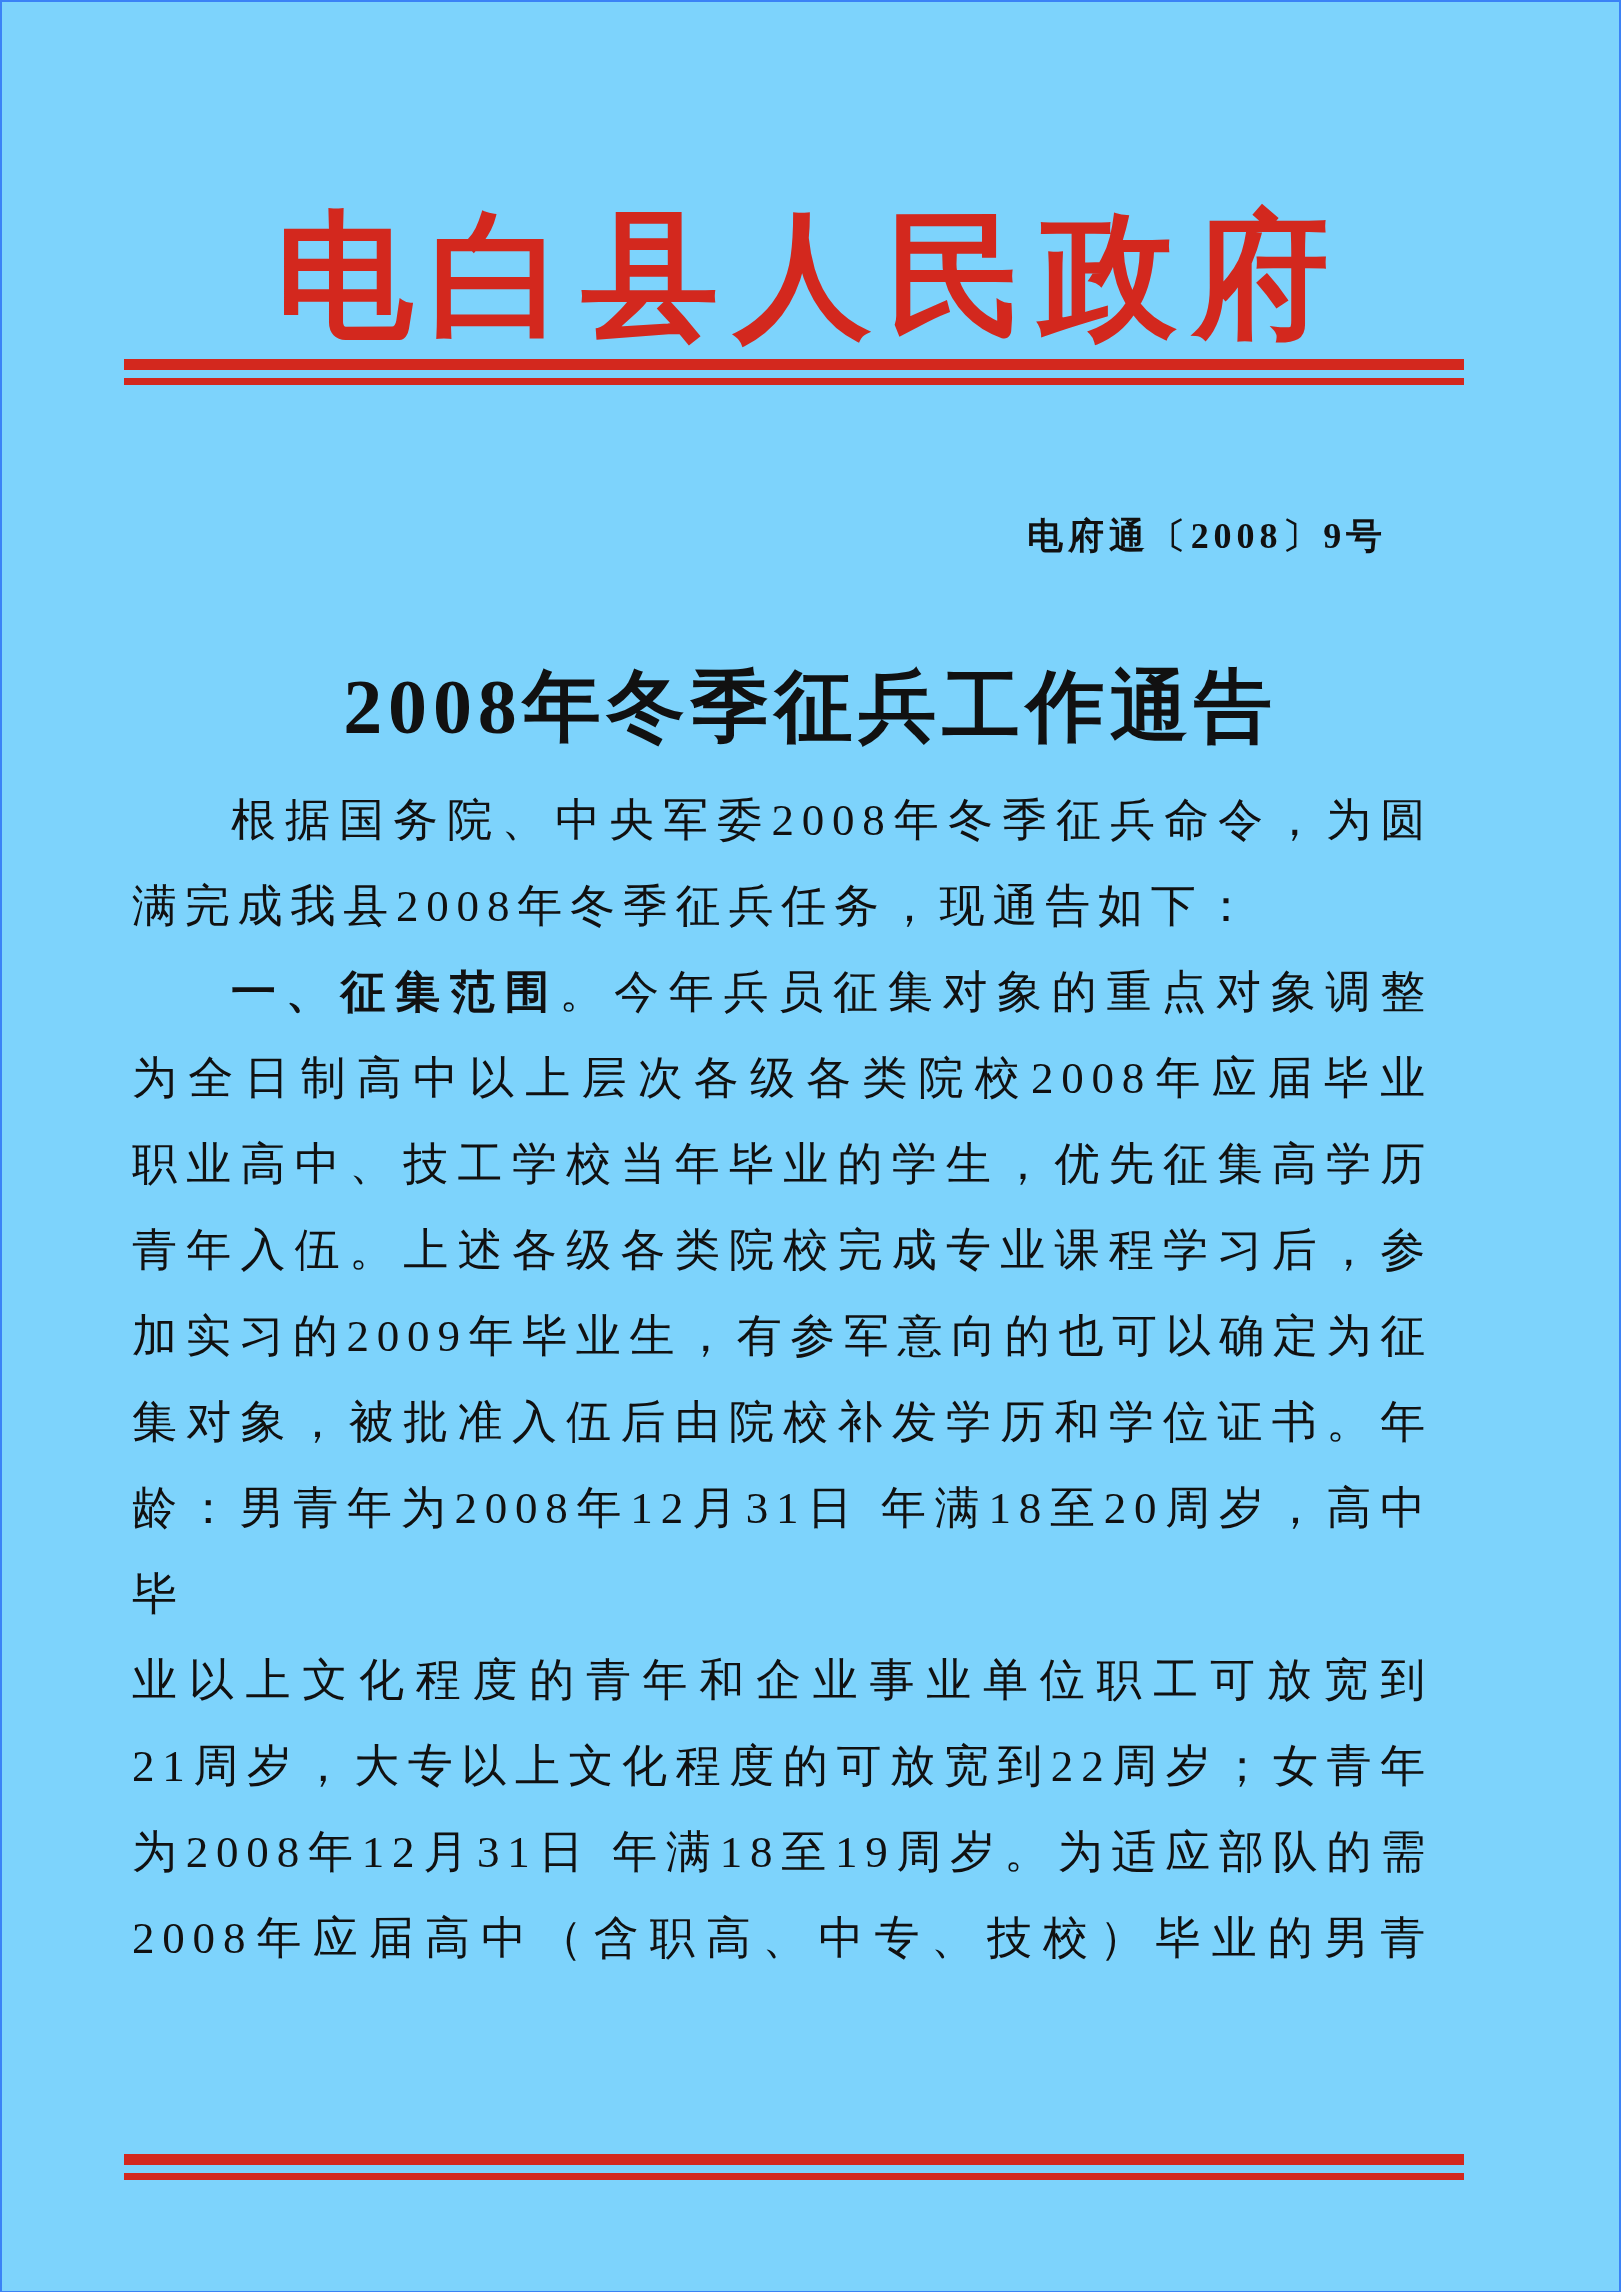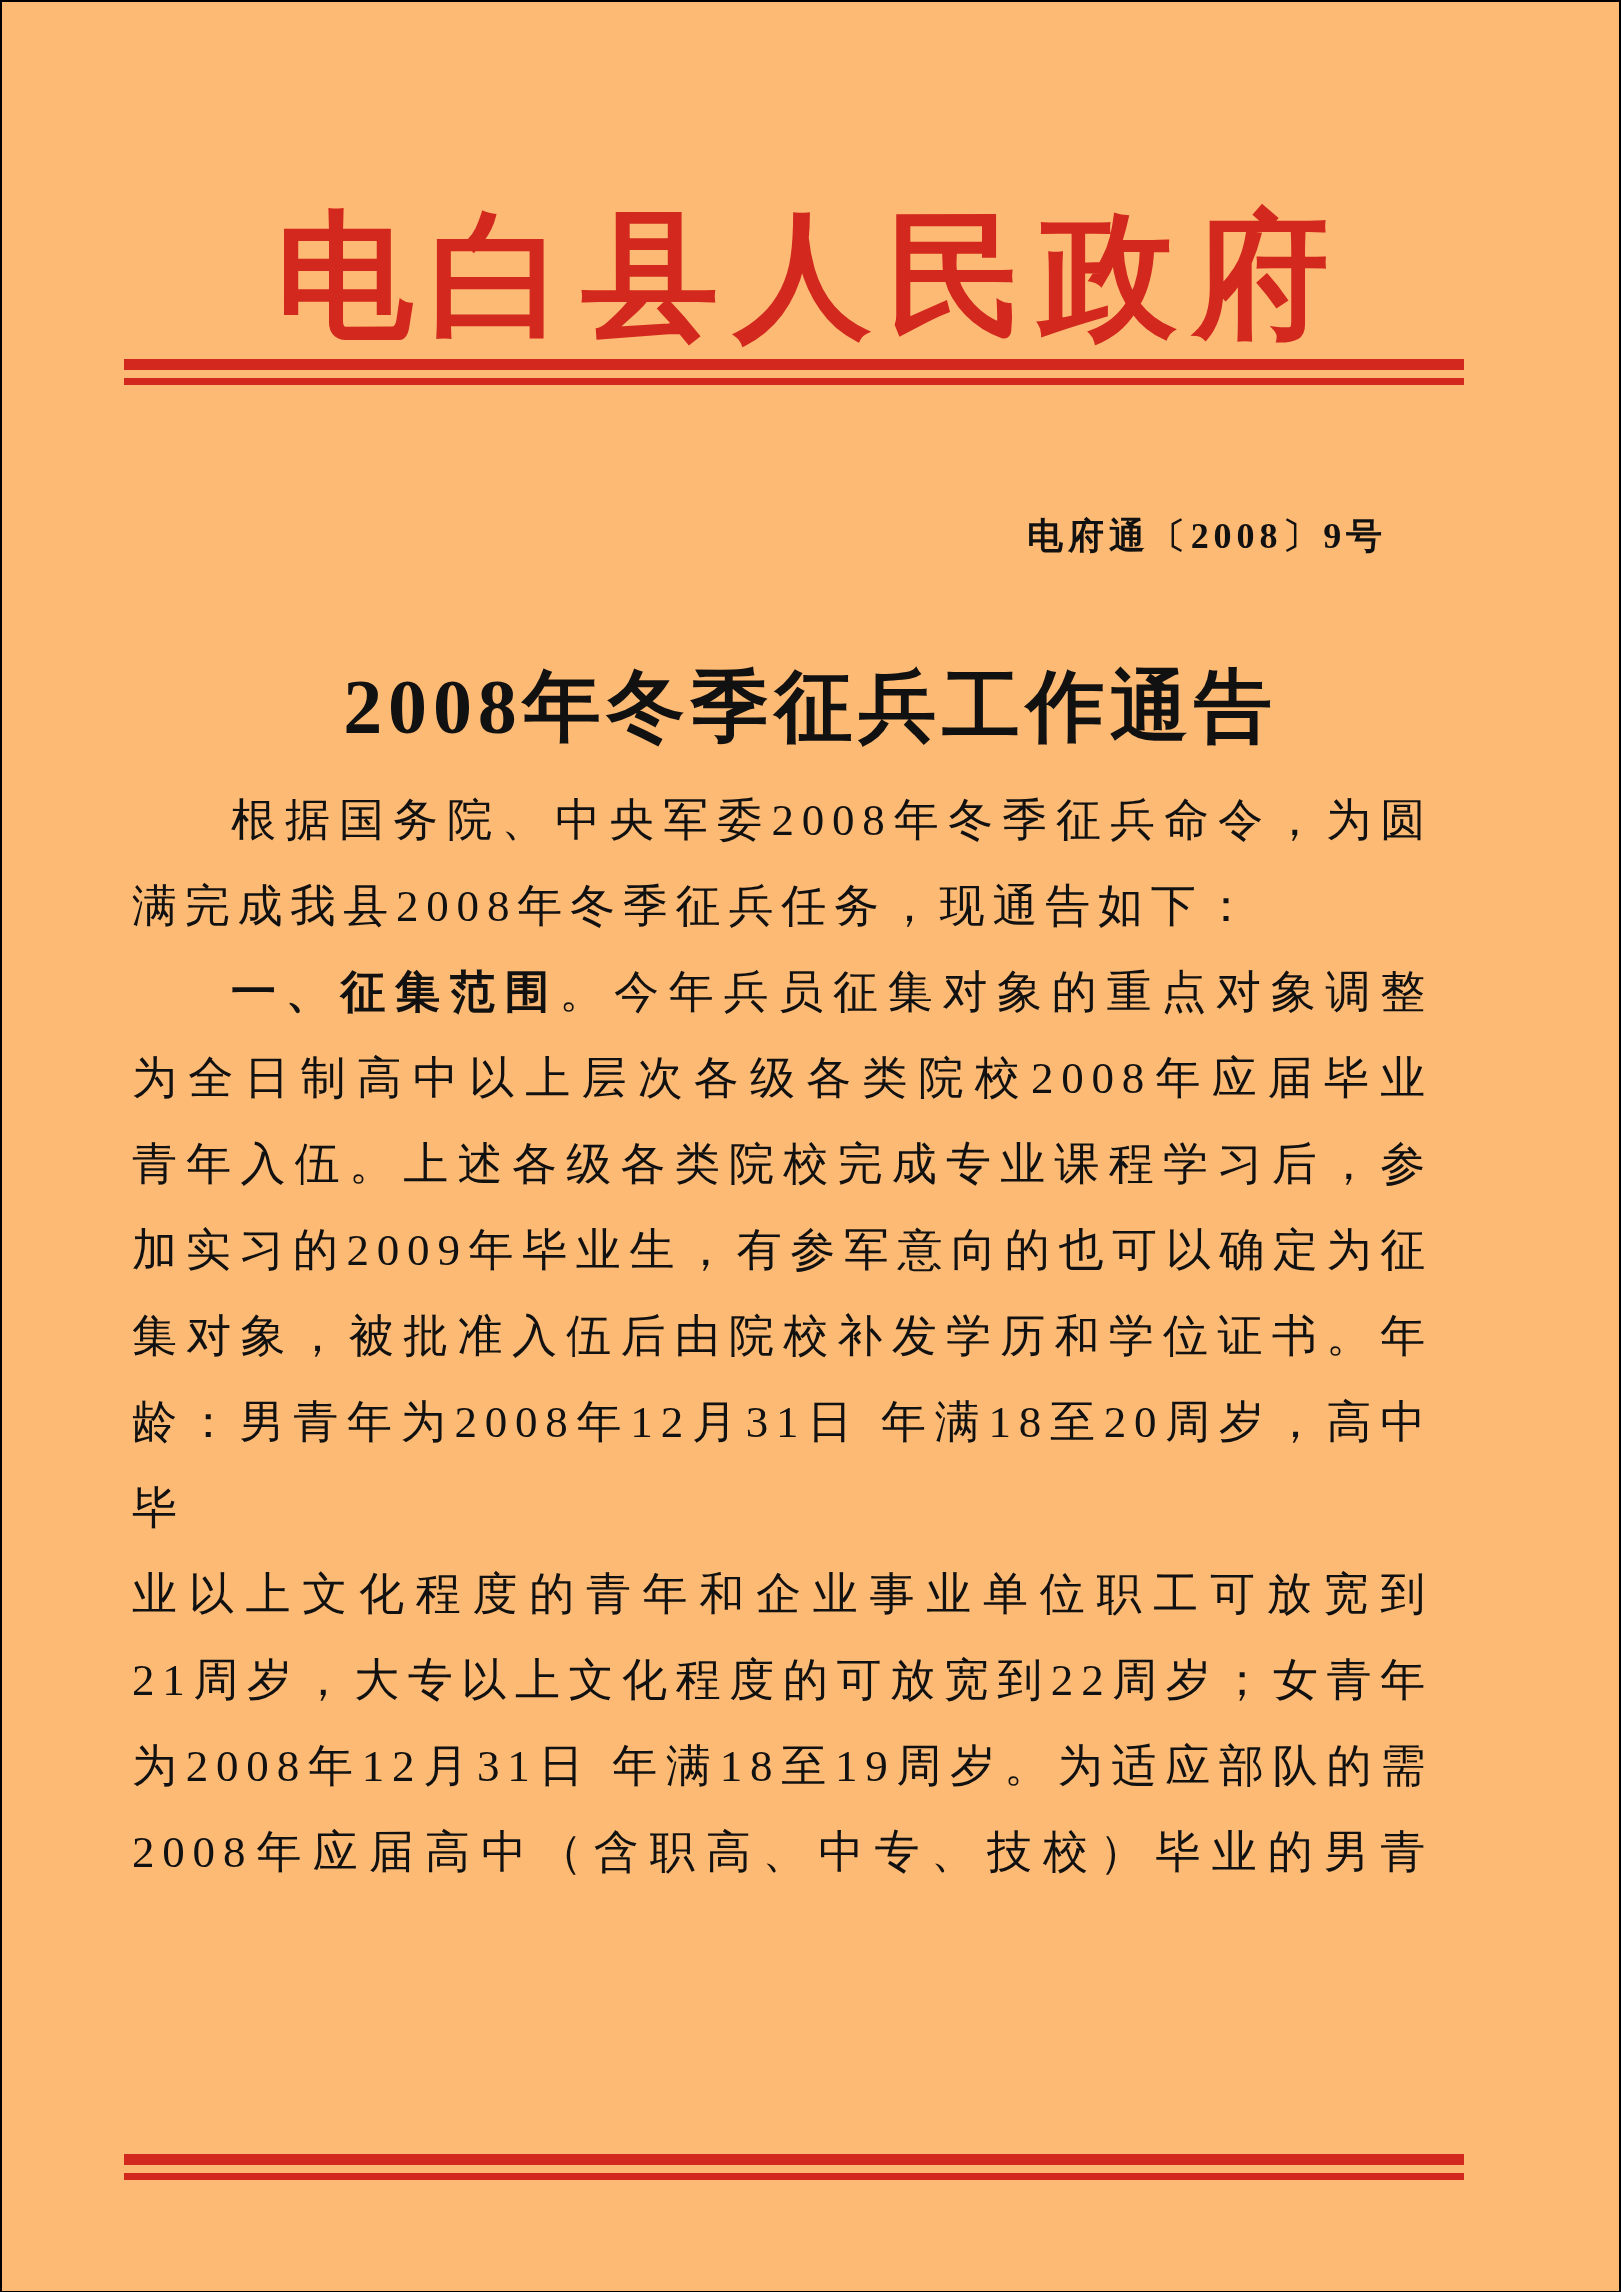--- a/index.html
+++ b/index.html
@@ -1,22 +1,22 @@
 <!DOCTYPE html>
 <html><head>
 <meta charset="utf-8">
 <style>
   * { margin: 0; padding: 0; box-sizing: border-box; }
   html, body { background: #e8e8e8; }
   .page {
     position: relative;
     width: 1621px;
     height: 2293px;
-    background: #fdba74;
-    border: 2px solid #000000;
+    background: #7dd3fc;
+    border: 2px solid #3b82f6;
     overflow: hidden;
     font-family: "Liberation Serif", "DejaVu Serif", serif;
     color: #111111;
   }
   
   .letterhead {
     position: absolute;
     top: 201px;
     left: 0;
     width: 100%;
@@ -99,20 +99,21 @@
 
   <div class="doc-number">电府通〔2008〕9号</div>
 
   <h1 class="doc-title">2008年冬季征兵工作通告</h1>
 
   <div class="doc-body">
       <div class="line indent fill"><span class="seg">根据国务院、中央军委2008年冬季征兵命令，为圆</span></div>
       <div class="line"><span class="seg">满完成我县2008年冬季征兵任务，现通告如下：</span></div>
       <div class="line indent fill"><span class="seg bold">一、征集范围</span><span class="seg">。今年兵员征集对象的重点对象调整</span></div>
       <div class="line fill"><span class="seg">为全日制高中以上层次各级各类院校2008年应届毕业</span></div>
+      <div class="line fill"><span class="seg">职业高中、技工学校当年毕业的学生，优先征集高学历</span></div>
       <div class="line fill"><span class="seg">青年入伍。上述各级各类院校完成专业课程学习后，参</span></div>
       <div class="line fill"><span class="seg">加实习的2009年毕业生，有参军意向的也可以确定为征</span></div>
       <div class="line fill"><span class="seg">集对象，被批准入伍后由院校补发学历和学位证书。年</span></div>
       <div class="line fill"><span class="seg">龄：男青年为2008年12月31日 年满18至20周岁，高中毕</span></div>
       <div class="line fill"><span class="seg">业以上文化程度的青年和企业事业单位职工可放宽到</span></div>
       <div class="line fill"><span class="seg">21周岁，大专以上文化程度的可放宽到22周岁；女青年</span></div>
       <div class="line fill"><span class="seg">为2008年12月31日 年满18至19周岁。为适应部队的需</span></div>
       <div class="line fill"><span class="seg">2008年应届高中（含职高、中专、技校）毕业的男青</span></div>
     </div>
 

